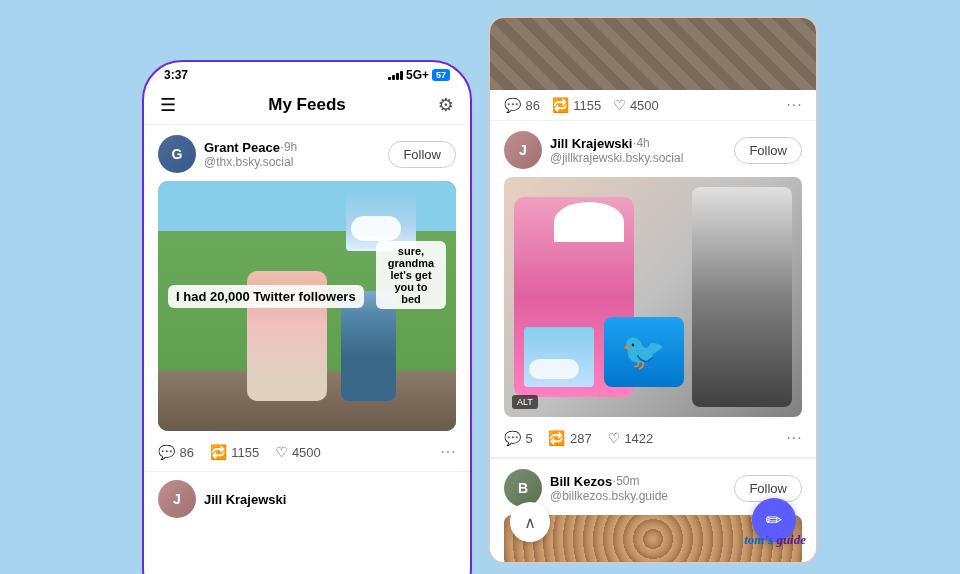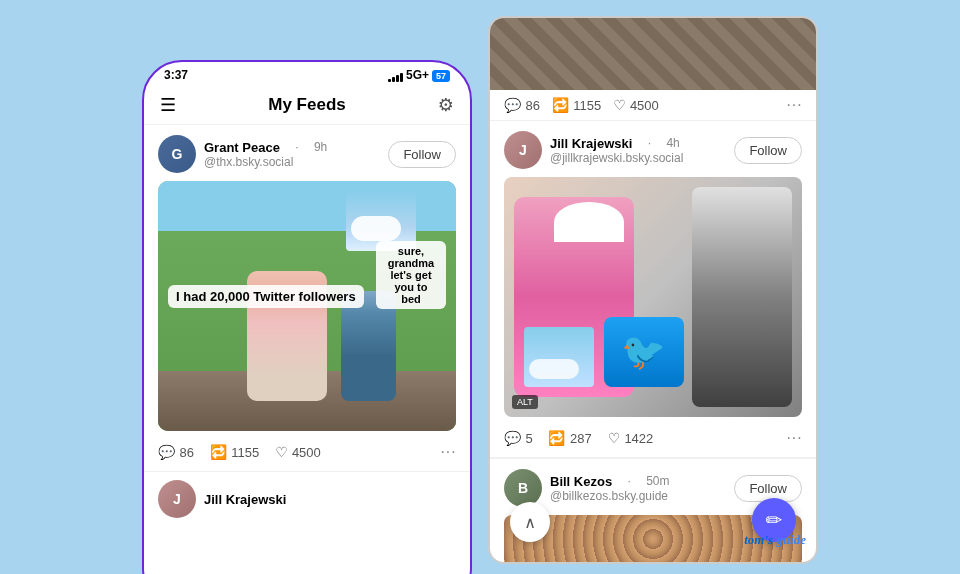--- a/index.html
+++ b/index.html
@@ -41,21 +41,21 @@
       justify-content: space-between;
       align-items: center;
       padding: 6px 20px 4px 20px;
       font-size: 12px;
       font-weight: 600;
       color: #000;
       flex-shrink: 0;
     }
     .status-right {
       display: flex;
-      align-items: flex-end;
+      align-items: center;
       gap: 3px;
     }
     .signal-bars {
       display: flex;
       align-items: flex-end;
       gap: 1px;
       height: 10px;
     }
     .signal-bar {
       width: 3px;
@@ -122,21 +122,21 @@
       overflow: hidden;
       flex-shrink: 0;
     }
     .user-info {
       display: flex;
       flex-direction: column;
     }
     .user-name-row {
       display: flex;
       align-items: center;
-      gap: 15px;
+      gap: 0;
     }
     .user-name {
       font-size: 13px;
       font-weight: 600;
       color: #000;
     }
     .post-time {
       font-size: 12px;
       color: #888;
     }
@@ -445,21 +445,21 @@
       right: 10px;
       font-family: Georgia, serif;
       font-size: 13px;
     }
     .toms-guide-tom {
       color: #0066cc;
       font-style: italic;
       font-weight: 700;
     }
     .toms-guide-guide {
-      color: #3b82f6;
+      color: #4c1d95;
       font-style: italic;
       font-weight: 700;
     }
     .toms-apostrophe {
       color: #0066cc;
       font-style: italic;
       font-weight: 700;
     }
 
     

